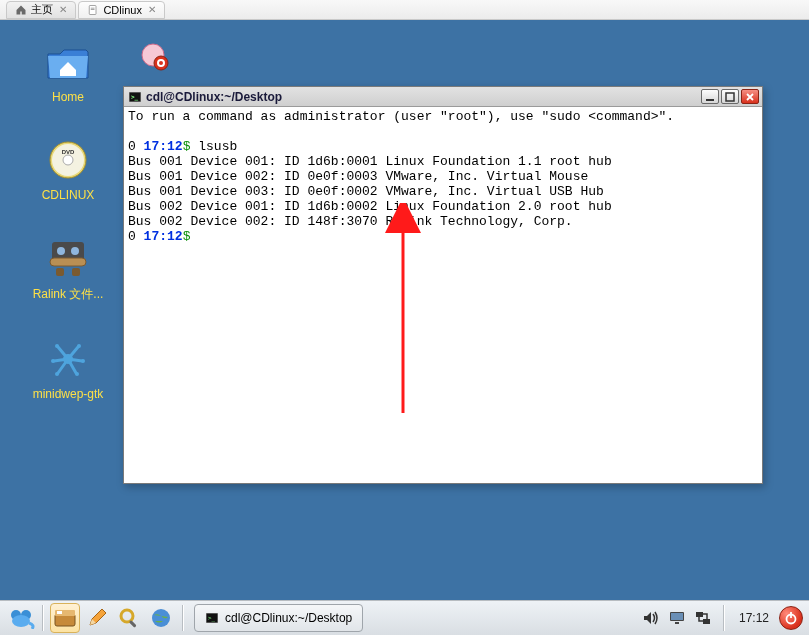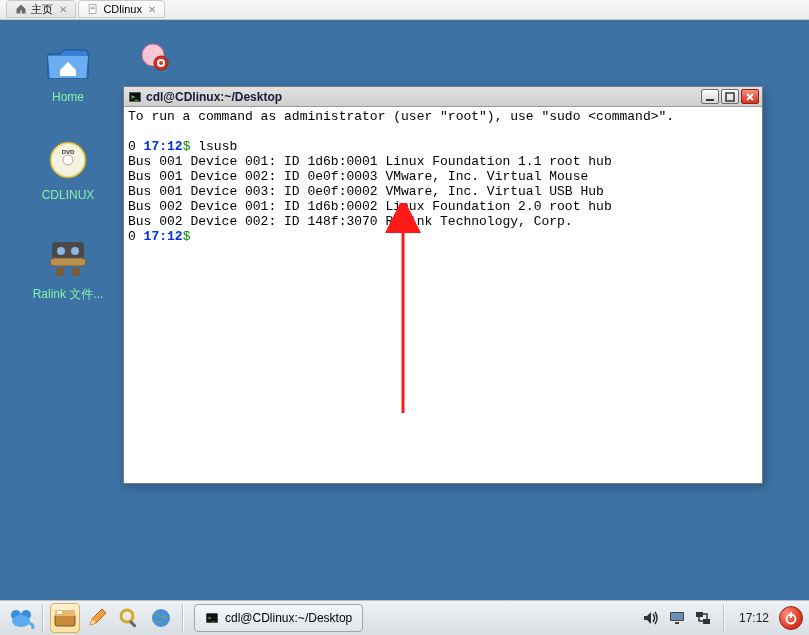--- a/index.html
+++ b/index.html
@@ -8,21 +8,21 @@
   font-family: Arial, "Microsoft YaHei", sans-serif;
   overflow: hidden;
   background: #fff;
   position: relative;
 }
 
 .tabbar {
   height: 20px;
   background: linear-gradient(#f8f8f8, #ececec);
   border-bottom: 1px solid #c9c9c9;
-  display: flex; align-items: flex-start;
+  display: flex; align-items: center;
   padding-left: 6px;
   font-size: 11px;
 }
 .tab {
   display: flex; align-items: center;
   height: 18px; padding: 0 8px;
   border: 1px solid #c9c9c9;
   border-top-left-radius: 4px; border-top-right-radius: 4px;
   background: linear-gradient(#fdfdfd, #f0f0f0);
   margin-right: 2px;
@@ -36,21 +36,21 @@
   position: relative;
   height: 580px;
   background: #3d72a4;
   overflow: hidden;
 }
 .desktop-inner {
   position: absolute; inset: 8px 8px 8px 8px;
 }
 
 .dicons { position:absolute; left: 15px; top: 10px; width: 90px; }
-.dicon { display:flex; flex-direction:column; align-items:center; margin-bottom: 32px; color:#86efac; font-size:12px; cursor:default; }
+.dicon { display:flex; flex-direction:column; align-items:center; margin-bottom: 32px; color:#fde047; font-size:12px; cursor:default; }
 .dicon .glyph { width:48px; height:48px; display:flex; align-items:center; justify-content:center; }
 .dicon .label { margin-top:4px; text-align:center; white-space:nowrap; }
 .candy { position:absolute; left:128px; top:10px; display:flex; flex-direction:column; align-items:center; cursor:default; }
 
 .termwin {
   position:absolute; left:115px; top:58px; width:640px; height:398px;
   border:1px solid #7a7a7a;
   background:#fff;
   box-shadow: 2px 3px 8px rgba(0,0,0,0.25);
 }
@@ -164,20 +164,35 @@
           <svg width="44" height="40" viewBox="0 0 44 40">
             <rect x="6" y="4" width="32" height="18" rx="3" fill="#4a4a4a"></rect>
             <circle cx="15" cy="13" r="4" fill="#8fb6dd"></circle>
             <circle cx="29" cy="13" r="4" fill="#8fb6dd"></circle>
             <rect x="4" y="20" width="36" height="8" rx="4" fill="#b98f54" stroke="#7a5a30"></rect>
             <rect x="10" y="30" width="8" height="8" rx="2" fill="#7a5a30"></rect>
             <rect x="26" y="30" width="8" height="8" rx="2" fill="#7a5a30"></rect>
           </svg>
         </div>
         <div class="label">Ralink 文件...</div>
+      </div>
+      <div class="dicon">
+        <div class="glyph">
+          <svg width="44" height="44" viewBox="0 0 44 44">
+            <circle cx="22" cy="22" r="5" fill="#4ea4dd"></circle>
+            <path d="M22 22 L32 10 M22 22 L36 24 M22 22 L30 36 M22 22 L12 36 M22 22 L8 24 M22 22 L12 10" stroke="#4ea4dd" stroke-width="3" stroke-linecap="round"></path>
+            <circle cx="33" cy="9" r="2" fill="#4ea4dd"></circle>
+            <circle cx="37" cy="24" r="2" fill="#4ea4dd"></circle>
+            <circle cx="31" cy="37" r="2" fill="#4ea4dd"></circle>
+            <circle cx="11" cy="37" r="2" fill="#4ea4dd"></circle>
+            <circle cx="7" cy="24" r="2" fill="#4ea4dd"></circle>
+            <circle cx="11" cy="9" r="2" fill="#4ea4dd"></circle>
+          </svg>
+        </div>
+        <div class="label">minidwep-gtk</div>
       </div>
     </div>
 
     <div class="candy">
       <div class="glyph">
         <svg width="40" height="40" viewBox="0 0 40 40">
           <circle cx="17" cy="17" r="11" fill="#f6c8d6" stroke="#cf6a8a"></circle>
           <circle cx="25" cy="25" r="7" fill="#d9301c" stroke="#8a2315"></circle>
           <circle cx="25" cy="25" r="3" fill="none" stroke="#fff" stroke-width="2"></circle>
         </svg>

